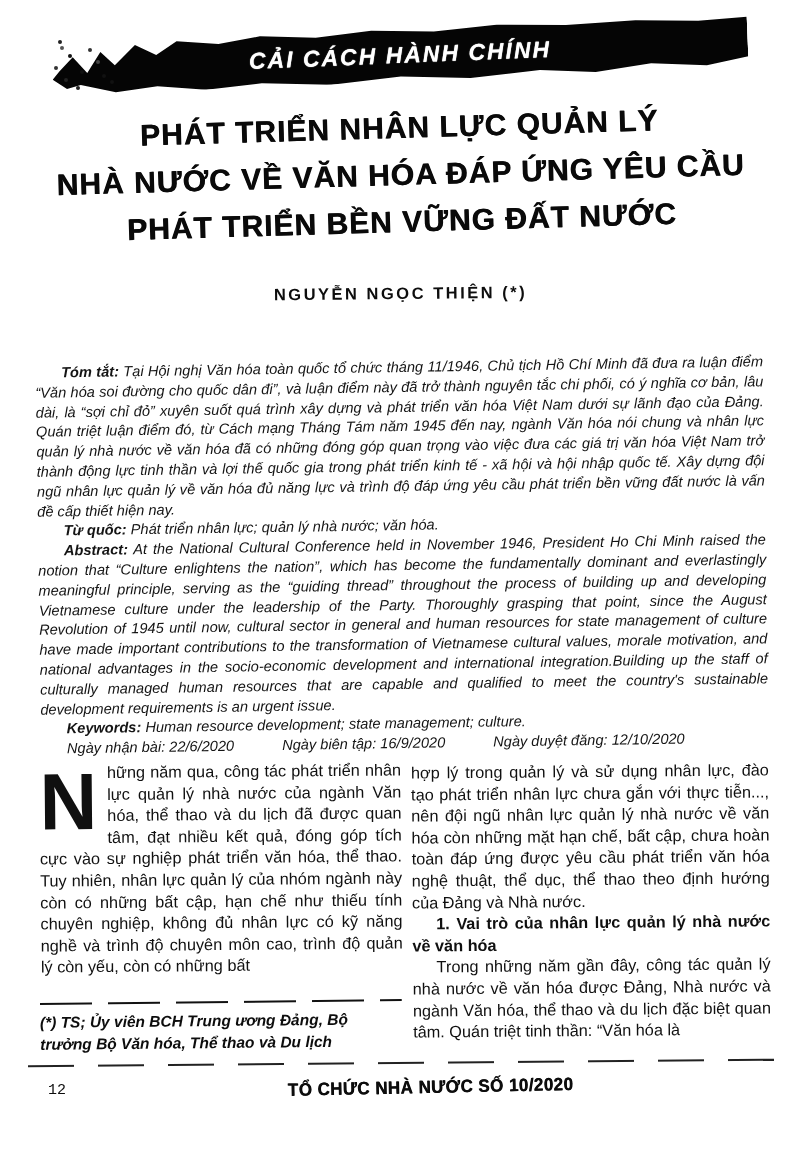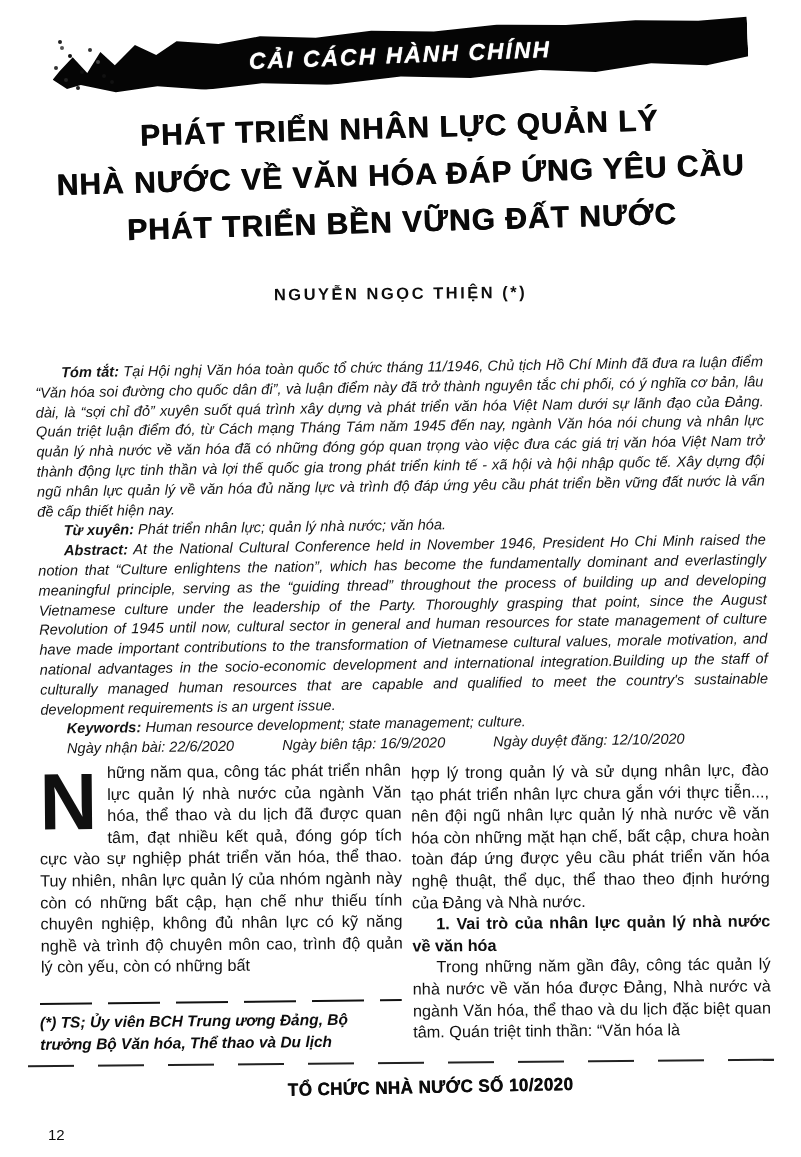--- a/index.html
+++ b/index.html
@@ -106,21 +106,21 @@
   }
 
   
   .footer-divider{
     position:absolute;left:28px;top:1062px;width:748px;height:2px;
     background:repeating-linear-gradient(90deg,#222 0 46px,transparent 46px 70px);
     transform:rotate(-0.5deg);
   }
   .page-number{
     position:absolute;left:48px;top:1082px;
-    font-size:15px;font-family:Liberation Sans, sans-serif;margin-top:44px;
+    font-size:15px;font-family:Liberation Mono, monospace;
   }
   .journal-title{
     position:absolute;left:60px;right:0;top:1077px;
     text-align:center;
     font-weight:bold;font-size:18px;letter-spacing:0.5px;
     transform:rotate(-1.2deg) scaleX(0.94);
     text-shadow:0.5px 0 0 #000;
   }
 </style>
 </head>
@@ -136,21 +136,21 @@
   <div class="title">
     <div>PHÁT TRIỂN NHÂN LỰC QUẢN LÝ</div>
     <div>NHÀ NƯỚC VỀ VĂN HÓA ĐÁP ỨNG YÊU CẦU</div>
     <div>PHÁT TRIỂN BỀN VỮNG ĐẤT NƯỚC</div>
   </div>
 
   <div class="author">NGUYỄN NGỌC THIỆN (*)</div>
 
   <div class="abstract">
     <p><span class="lbl">Tóm tắt:</span><span> Tại Hội nghị Văn hóa toàn quốc tổ chức tháng 11/1946, Chủ tịch Hồ Chí Minh đã đưa ra luận điểm “Văn hóa soi đường cho quốc dân đi”, và luận điểm này đã trở thành nguyên tắc chi phối, có ý nghĩa cơ bản, lâu dài, là “sợi chỉ đỏ” xuyên suốt quá trình xây dựng và phát triển văn hóa Việt Nam dưới sự lãnh đạo của Đảng. Quán triệt luận điểm đó, từ Cách mạng Tháng Tám năm 1945 đến nay, ngành Văn hóa nói chung và nhân lực quản lý nhà nước về văn hóa đã có những đóng góp quan trọng vào việc đưa các giá trị văn hóa Việt Nam trở thành động lực tinh thần và lợi thế quốc gia trong phát triển kinh tế - xã hội và hội nhập quốc tế. Xây dựng đội ngũ nhân lực quản lý về văn hóa đủ năng lực và trình độ đáp ứng yêu cầu phát triển bền vững đất nước là vấn đề cấp thiết hiện nay.</span></p>
-    <p><span class="lbl">Từ xuyên:</span><span> Phát triển nhân lực; quản lý nhà nước; văn hóa.</span></p>
+    <p><span class="lbl">Từ quốc:</span><span> Phát triển nhân lực; quản lý nhà nước; văn hóa.</span></p>
     <p><span class="lbl">Abstract:</span><span> At the National Cultural Conference held in November 1946, President Ho Chi Minh raised the notion that “Culture enlightens the nation”, which has become the fundamentally dominant and everlastingly meaningful principle, serving as the “guiding thread” throughout the process of building up and developing Vietnamese culture under the leadership of the Party. Thoroughly grasping that point, since the August Revolution of 1945 until now, cultural sector in general and human resources for state management of culture have made important contributions to the transformation of Vietnamese cultural values, morale motivation, and national advantages in the socio-economic development and international integration.Building up the staff of culturally managed human resources that are capable and qualified to meet the country's sustainable development requirements is an urgent issue.</span></p>
     <p><span class="lbl">Keywords:</span><span> Human resource development; state management; culture.</span></p>
     <div class="dates">
       <span>Ngày nhận bài: 22/6/2020</span>
       <span>Ngày biên tập: 16/9/2020</span>
       <span>Ngày duyệt đăng: 12/10/2020</span>
     </div>
   </div>
 
   <div class="col col-left">

